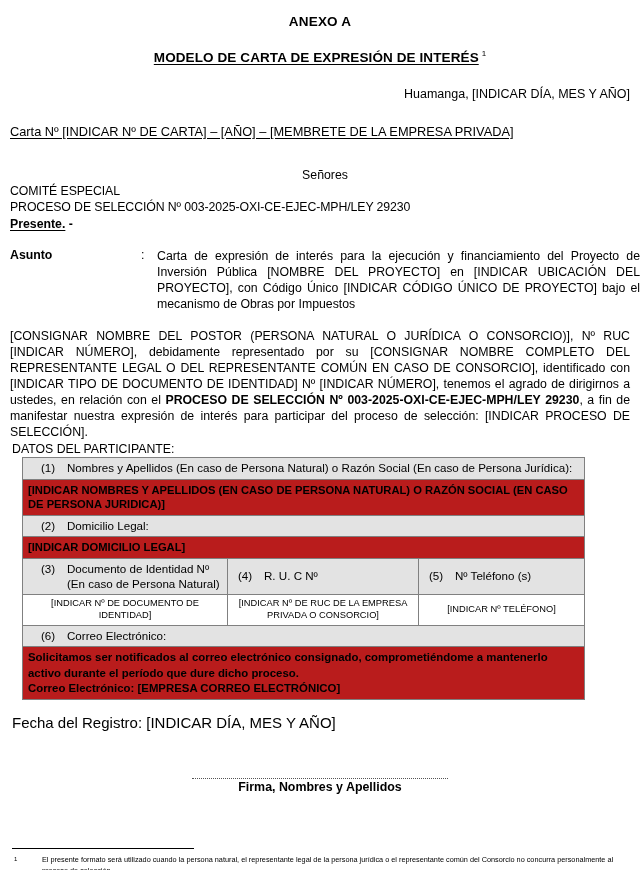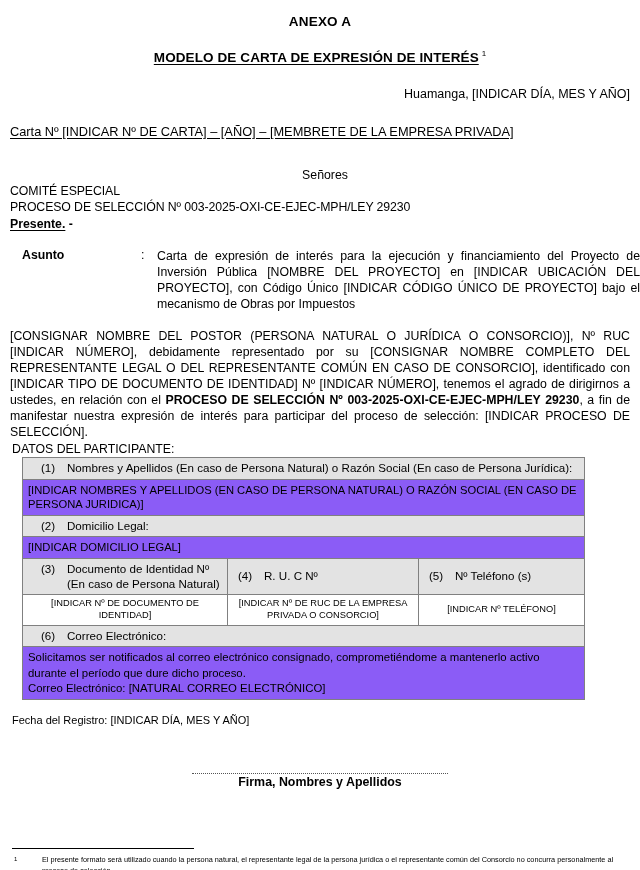--- a/index.html
+++ b/index.html
@@ -80,21 +80,21 @@
   .addressee .ln4 u { text-decoration: underline; text-underline-offset: 2px;}
 
   
   .asunto-row {
     display: flex;
     margin: 16px 0 0 0;
     font-size: 12.3px;
   }
   .asunto-label {
     width: 141px;
-    padding-left: 22px;
+    padding-left: 10px;
     box-sizing: border-box;
     font-weight: bold;
     flex: 0 0 auto;
   }
   .asunto-colon {
     width: 16px;
     flex: 0 0 auto;
     text-align: left;
   }
   .asunto-text {
@@ -141,22 +141,23 @@
     display: flex;
     padding-left: 18px;
   }
   .hdr-num {
     width: 26px;
     flex: 0 0 auto;
   }
   .hdr-txt { flex: 1 1 auto; }
 
   .datos-table td.val {
-    background: #8b5cf6;
+    background: #b91c1c;
     font-size: 11.2px;
+    font-weight: bold;
   }
   .datos-table td.val-c {
     background: #ffffff;
     font-size: 9.3px;
     text-align: center;
     vertical-align: middle;
     line-height: 1.25;
   }
   .datos-table td.hdr-c {
     background: #e3e3e3;
@@ -165,21 +166,21 @@
   .hdr-c .hdr-inner { padding-left: 10px; }
 
   .email-block {
     font-size: 11.4px;
     line-height: 1.33;
   }
 
   
   .fecha-registro {
     margin: 14px 4px 0 12px;
-    font-size: 11px;
+    font-size: 15px;
   }
 
   .sign-block {
     margin-top: 47px;
     text-align: center;
   }
   .dotted-line {
     width: 256px;
     margin: 0 auto 1px auto;
     border-top: 1px dotted #555555;
@@ -312,21 +313,21 @@
         <td class="hdr" colspan="3">
           <div class="hdr-inner">
             <span class="hdr-num">(6)</span>
             <span class="hdr-txt">Correo Electrónico:</span>
           </div>
         </td>
       </tr>
       <tr>
         <td class="val" colspan="3">
           <div class="email-block">Solicitamos ser notificados al correo electrónico consignado, comprometiéndome a mantenerlo activo durante el período que dure dicho proceso.</div>
-          <div class="email-block">Correo Electrónico: [NATURAL CORREO ELECTRÓNICO]</div>
+          <div class="email-block">Correo Electrónico: [EMPRESA CORREO ELECTRÓNICO]</div>
         </td>
       </tr>
     </tbody>
   </table>
 
   <div class="fecha-registro">Fecha del Registro: [INDICAR DÍA, MES Y AÑO]</div>
 
   <div class="sign-block">
     <div class="dotted-line"></div>
     <div class="sign-l1">Firma, Nombres y Apellidos</div>

